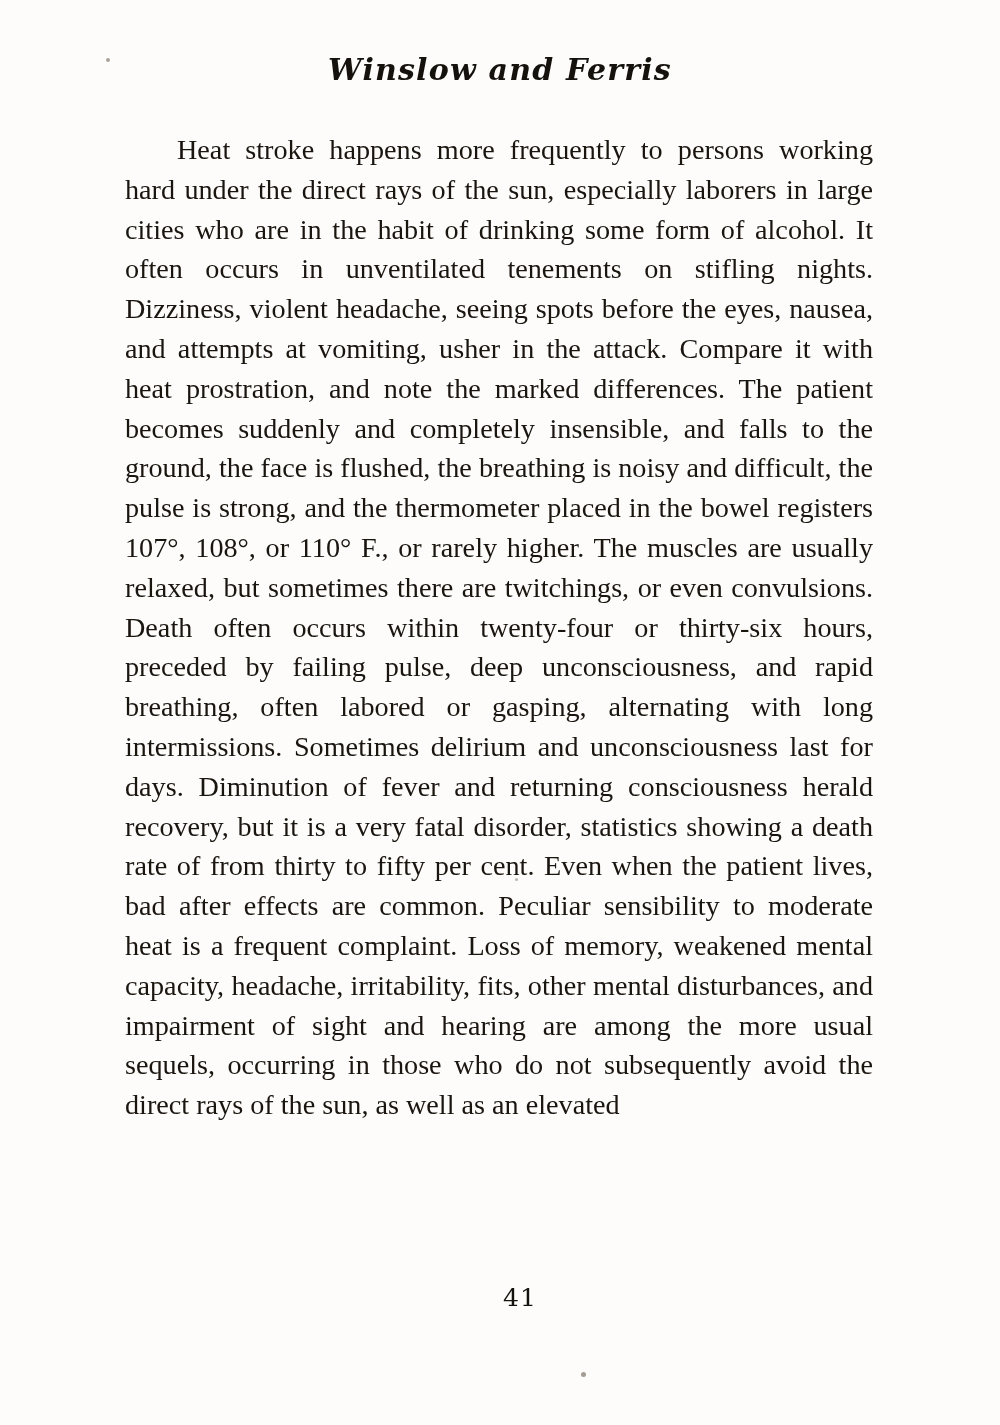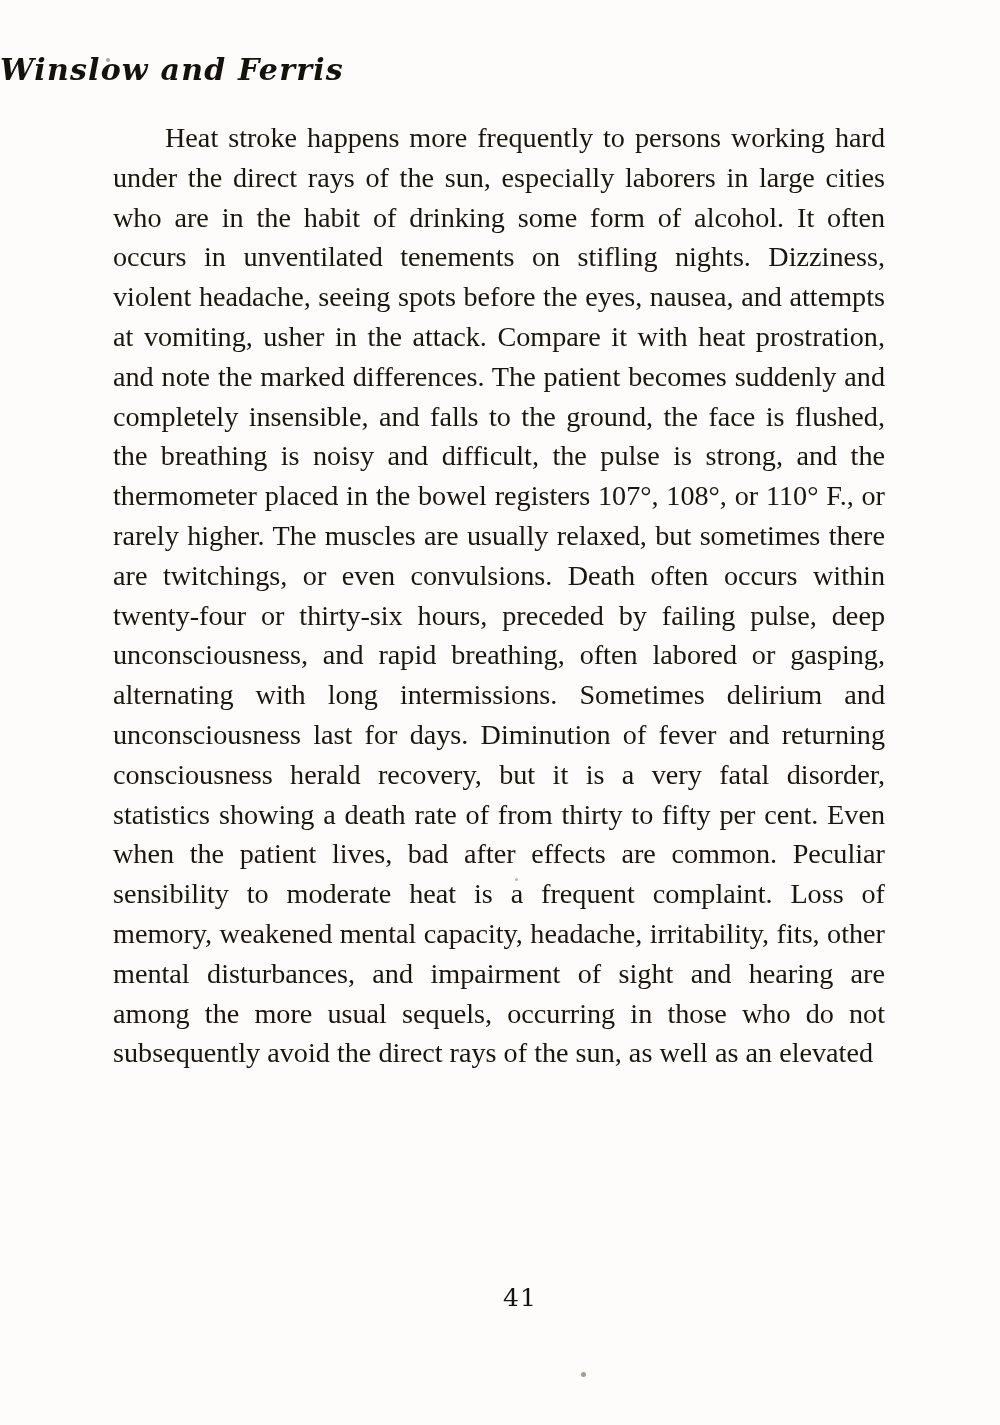--- a/index.html
+++ b/index.html
@@ -18,42 +18,42 @@
   .page {
     position: absolute;
     inset: 0;
     background: #fdfcfa;
   }
   .running-head {
     position: absolute;
     top: 52px;
     left: 0;
     right: 0;
-    text-align: left;
+    text-align: center;
     font-family: "DejaVu Serif", serif;
     font-style: italic;
     font-weight: 700;
     font-size: 30px;
     letter-spacing: 1.2px;
     color: #15110d;
   }
   .body-text {
     position: absolute;
     top: 118px;
     left: 113px;
     width: 772px;
     font-size: 28.2px;
     line-height: 39.8px;
     text-align: justify;
     text-justify: inter-word;
     color: #1b1510;
     -webkit-font-smoothing: antialiased;
   }
   .body-text p {
-    margin: 0;
+    margin: 12px;
     text-indent: 52px;
   }
   .folio {
     position: absolute;
     top: 1283px;
     left: 0;
     right: 0;
     text-align: center;
     font-family: "DejaVu Serif", serif;
     font-size: 25px;

